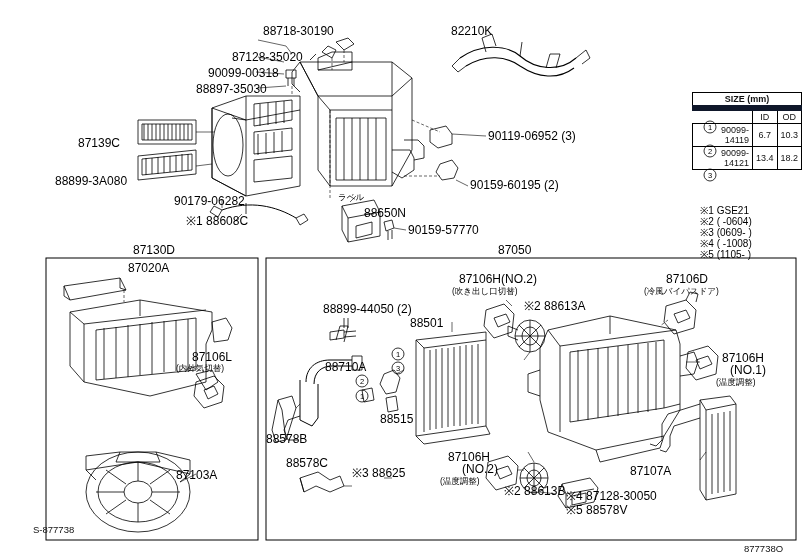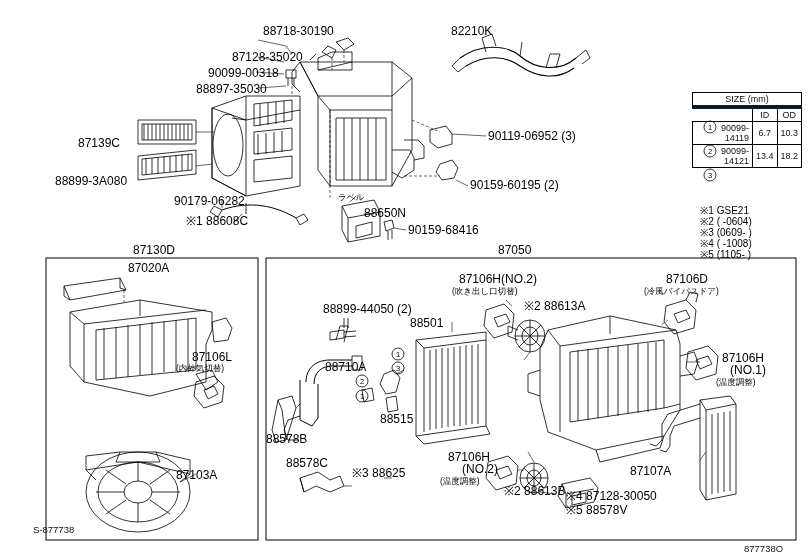--- a/index.html
+++ b/index.html
@@ -262,21 +262,21 @@
   <div class="lbl" style="left:208px;top:68px;">90099-00318</div>
   <div class="lbl" style="left:196px;top:84px;">88897-35030</div>
   <div class="lbl" style="left:451px;top:26px;">82210K</div>
   <div class="lbl" style="left:78px;top:138px;">87139C</div>
   <div class="lbl" style="left:55px;top:176px;">88899-3A080</div>
   <div class="lbl" style="left:488px;top:131px;">90119-06952 (3)</div>
   <div class="lbl" style="left:470px;top:180px;">90159-60195 (2)</div>
   <div class="lbl" style="left:174px;top:196px;">90179-06282</div>
   <div class="lbl" style="left:186px;top:216px;">※1 88608C</div>
   <div class="lbl" style="left:364px;top:208px;">88650N</div>
-  <div class="lbl" style="left:408px;top:225px;">90159-68416</div>
+  <div class="lbl" style="left:408px;top:225px;">90159-57770</div>
   <div class="lbl jp" style="left:338px;top:192px;">ラベル</div>
 
   <div class="lbl" style="left:133px;top:245px;">87130D</div>
   <div class="lbl" style="left:128px;top:263px;">87020A</div>
   <div class="lbl" style="left:192px;top:352px;">87106L</div>
   <div class="lbl jp" style="left:176px;top:363px;">(内外気切替)</div>
   <div class="lbl" style="left:176px;top:470px;">87103A</div>
 
   <div class="lbl" style="left:498px;top:245px;">87050</div>
   <div class="lbl" style="left:459px;top:274px;">87106H(NO.2)</div>
@@ -299,21 +299,21 @@
   <div class="lbl jp" style="left:440px;top:476px;">(温度調整)</div>
   <div class="lbl" style="left:504px;top:486px;">※2 88613B</div>
   <div class="lbl" style="left:630px;top:466px;">87107A</div>
   <div class="lbl" style="left:566px;top:491px;">※4 87128-30050</div>
   <div class="lbl" style="left:566px;top:505px;">※5 88578V</div>
 
   <div style="position:absolute;left:692px;top:92px;">
     <table class="tbl" style="position:relative;left:0;top:0;width:108px;">
       <tbody>
           <tr>
-        <td colspan="3" style="border-bottom:4px solid #0f172a;">SIZE (mm)</td>
+        <td colspan="3" style="border-bottom:6px solid #0f172a;font-weight:bold;">SIZE (mm)</td>
       </tr>
       <tr>
         <td style="width:54px;border-left:none;border-top:none;border-bottom:none;">&nbsp;</td>
         <td style="width:27px;">ID</td>
         <td style="width:27px;">OD</td>
       </tr>
       <tr>
         <td style="text-align:right;padding-left:28px;">90099-14119</td>
         <td>6.7</td>
         <td>10.3</td>

